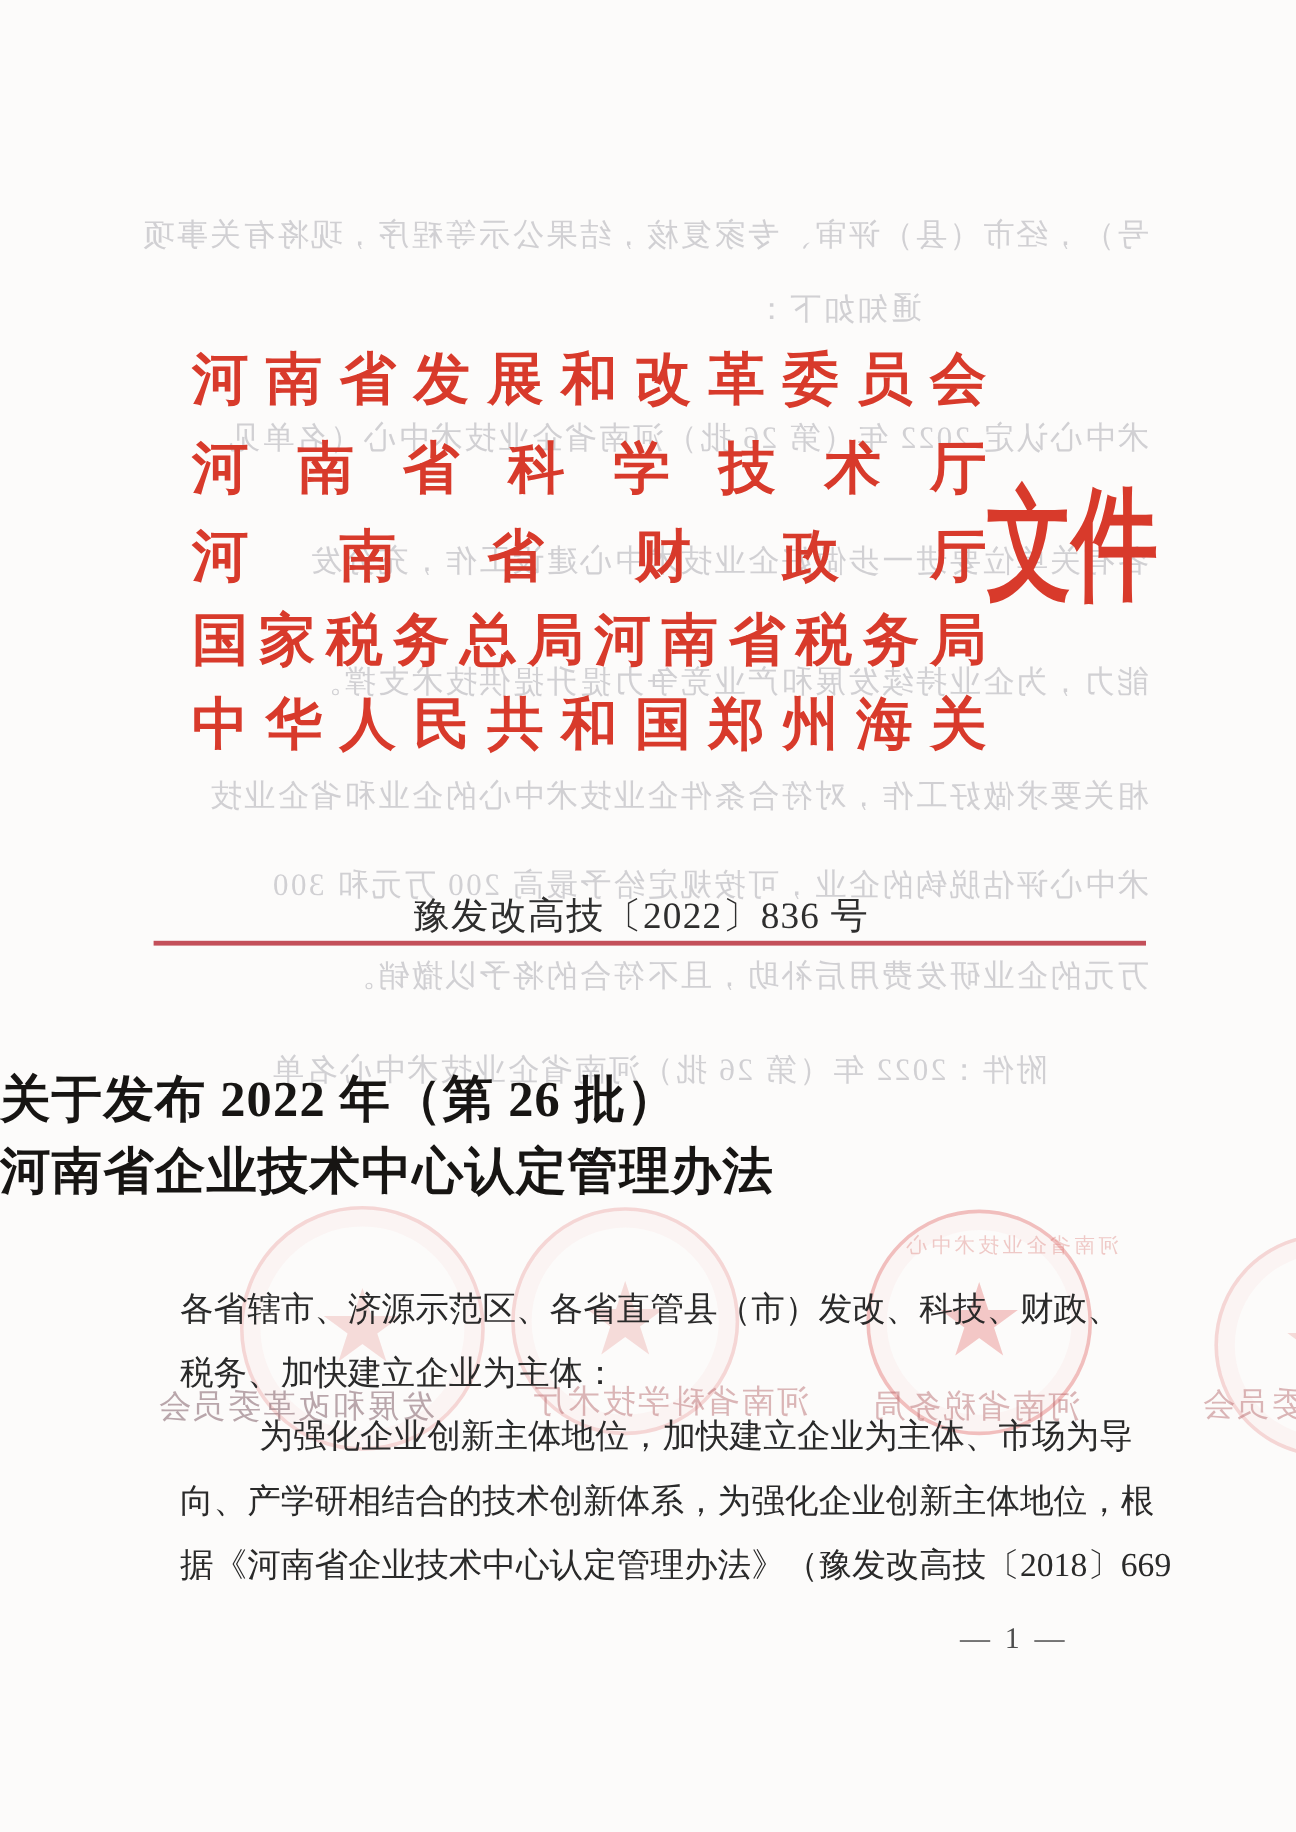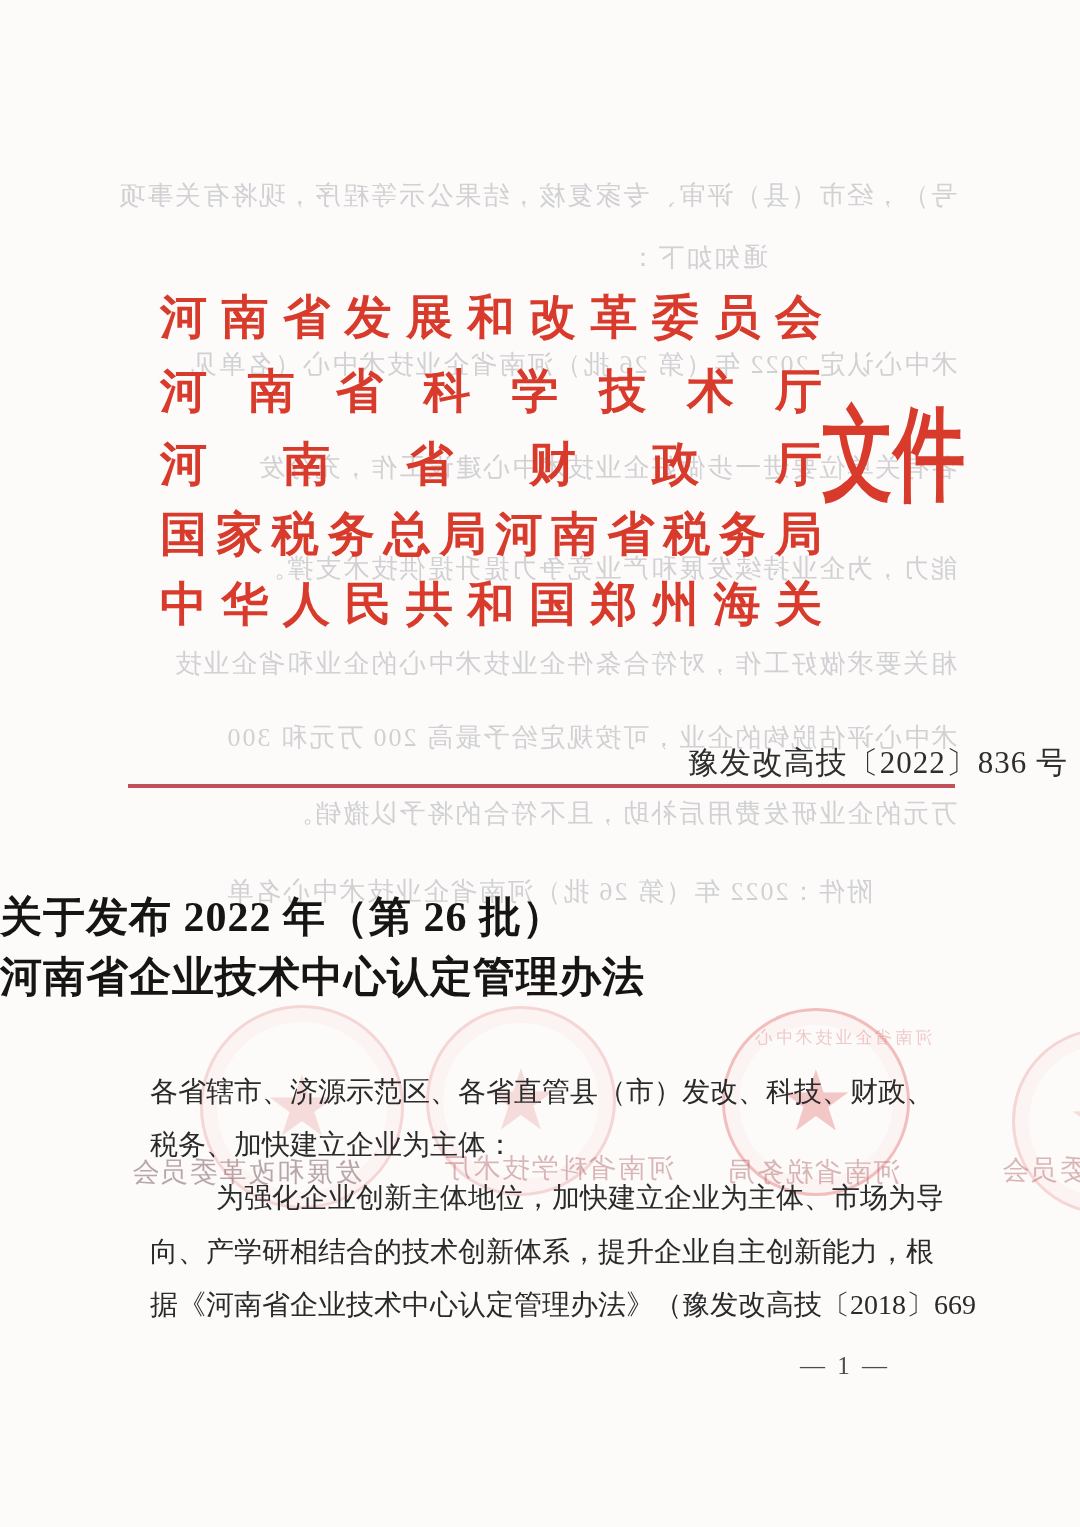--- a/index.html
+++ b/index.html
@@ -39,21 +39,21 @@
     font-size:102px;font-weight:bold;
     color:#d83a2b;
     line-height:1;
     transform:scaleX(.70);
     transform-origin:left top;
     white-space:nowrap;
   }
   .docnum{
     position:absolute;
     top:742px;left:0;width:1068px;
-    text-align:right;
+    text-align:center;
     font-size:31px;color:#2e2e2e;
     letter-spacing:1px;
   }
   .rule{
     position:absolute;
     top:784px;left:128px;
     width:827px;height:4px;
     background:#c4505a;
   }
   .title{
@@ -212,18 +212,18 @@
   <div class="docnum">豫发改高技〔2022〕836 号</div>
 
   <div class="rule"></div>
 
   <div class="title t1">关于发布 2022 年（第 26 批）</div>
   <div class="title t2">河南省企业技术中心认定管理办法</div>
 
   <div class="bodyline" style="top:1076px">各省辖市、济源示范区、各省直管县（市）发改、科技、财政、</div>
   <div class="bodyline" style="top:1129px">税务、加快建立企业为主体：</div>
   <div class="bodyline indent" style="top:1182px">为强化企业创新主体地位，加快建立企业为主体、市场为导</div>
-  <div class="bodyline" style="top:1236px">向、产学研相结合的技术创新体系，提升企业自主创新能力，根</div>
+  <div class="bodyline" style="top:1236px">向、产学研相结合的技术创新体系，为强化企业创新主体地位，根</div>
   <div class="bodyline" style="top:1289px">据《河南省企业技术中心认定管理办法》（豫发改高技〔2018〕669</div>
 
   <div class="pagenum">— 1 —</div>
 
 </div>
 
 </body></html>

